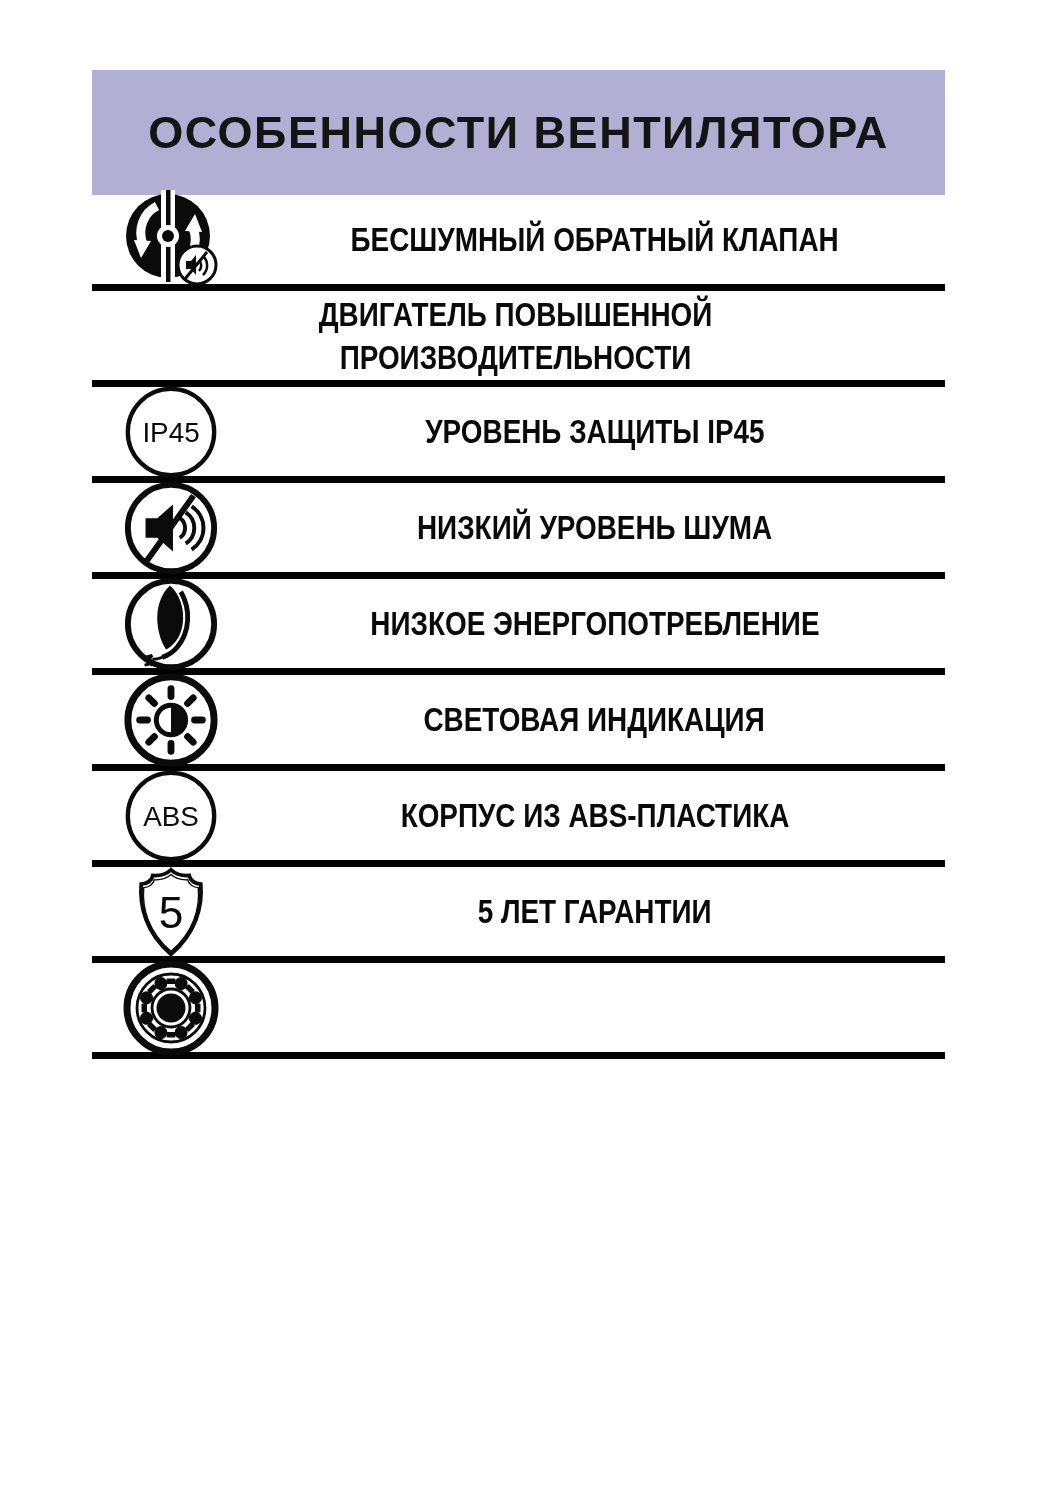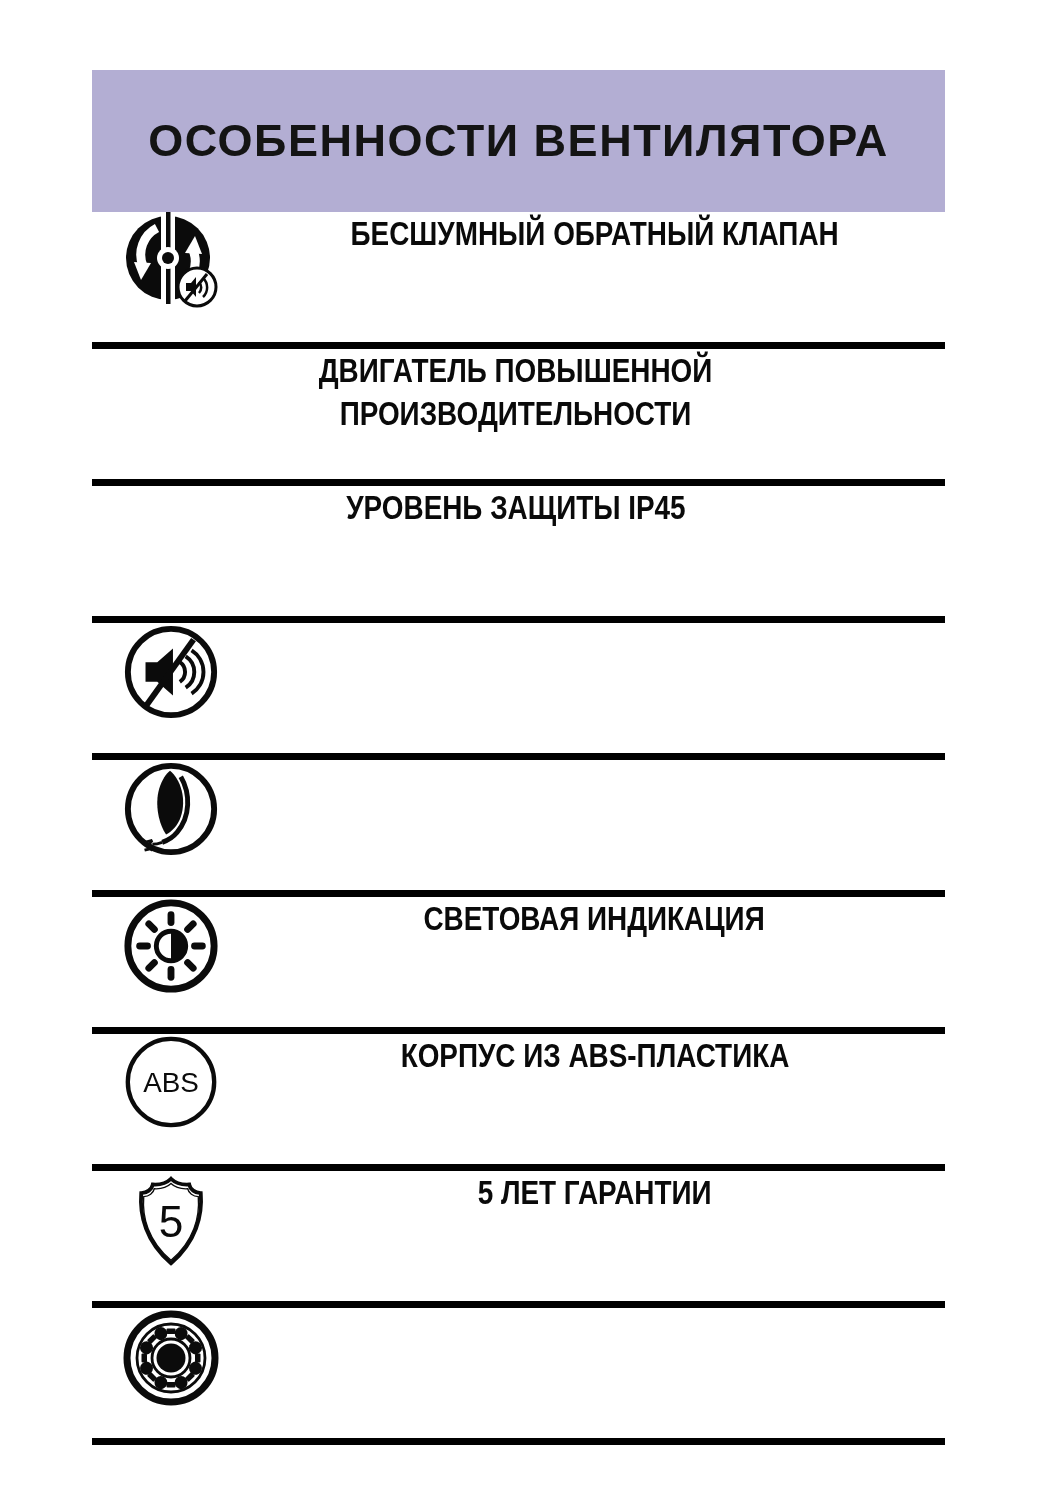--- a/index.html
+++ b/index.html
@@ -5,29 +5,29 @@
   html,body{margin:0;padding:0;background:#ffffff;}
   body{
     width:1039px;height:1500px;position:relative;
     font-family:"Liberation Sans", sans-serif;
     color:#0a0a0a;
   }
   .sheet{
     position:absolute;left:92px;top:70px;width:853px;
   }
   .banner{
-    width:100%;height:142px;background:#b3aed3;
+    width:100%;height:125px;background:#b3aed3;
     display:flex;align-items:center;justify-content:center;
   }
   .banner h1{
     margin:0;font-size:45px;font-weight:700;letter-spacing:1.5px;
     color:#141414;white-space:nowrap;
   }
   .feature-row{
-    display:flex;align-items:flex-start;height:137px;
+    display:flex;align-items:center;height:96px;
     border-bottom:7px solid #000;box-sizing:border-box;
   }
   .icon-cell{
     width:158px;min-width:158px;display:flex;align-items:center;justify-content:center;
   }
   .icon-cell svg{display:block;}
   .label-cell{
     flex:1;display:flex;align-items:center;justify-content:center;
     padding-right:6px;text-align:center;
   }
@@ -73,48 +73,60 @@
     </div>
   </div>
 
   <div class="feature-row">
     <div class="label-cell">
       <span class="feature-label">ДВИГАТЕЛЬ ПОВЫШЕННОЙ ПРОИЗВОДИТЕЛЬНОСТИ</span>
     </div>
   </div>
 
   <div class="feature-row">
+    <div class="icon-cell">
+      <svg width="96" height="96" viewBox="0 0 100 100">
+        <circle cx="50" cy="50" r="45" class="ic" stroke-width="4.5"></circle>
+        <text x="50" y="51" font-size="29" font-weight="400" text-anchor="middle" dominant-baseline="central">IP45</text>
+      </svg>
+    </div>
     <div class="label-cell">
       <span class="feature-label">УРОВЕНЬ ЗАЩИТЫ IP45</span>
     </div>
   </div>
 
   <div class="feature-row">
     <div class="icon-cell">
       <svg width="98" height="98" viewBox="0 0 100 100">
         <circle cx="50" cy="50" r="44" class="ic" stroke-width="6"></circle>
         <polygon points="24,40 36,40 52,26 52,74 36,60 24,60" fill="#0b0b0b"></polygon>
         <path d="M59,40 a12,12 0 0 1 0,20" class="ic" stroke-width="4"></path>
         <path d="M65,34 a19,19 0 0 1 0,32" class="ic" stroke-width="4"></path>
         <path d="M71,28 a26,26 0 0 1 0,44" class="ic" stroke-width="4"></path>
         <line x1="73" y1="17" x2="25" y2="84" stroke="#0b0b0b" stroke-width="6"></line>
       </svg>
     </div>
+    <div class="label-cell">
+      <span class="feature-label">НИЗКИЙ УРОВЕНЬ ШУМА</span>
+    </div>
   </div>
 
   <div class="feature-row">
     <div class="icon-cell">
       <svg width="98" height="98" viewBox="0 0 100 100">
         <circle cx="50" cy="50" r="44" class="ic" stroke-width="6"></circle>
         <path d="M49,11 C60,20 66,40 60,58 C57,67 51,73 45,76 C38,66 33,46 38,29 C41,20 45,14 49,11 Z" fill="#0b0b0b"></path>
         <path d="M60,17 C70,34 70,58 56,74 C52,79 47,82 41,84" class="ic" stroke-width="5"></path>
         <path d="M41,84 C37,85.5 34,86 31,86" class="ic" stroke-width="3"></path>
         <path d="M31,82 l-8,2 M31,90 l-8,2" class="ic" stroke-width="3"></path>
         <path d="M31,82 a6,6 0 0 0 0,10" class="ic" stroke-width="3"></path>
       </svg>
+    </div>
+    <div class="label-cell">
+      <span class="feature-label">НИЗКОЕ ЭНЕРГОПОТРЕБЛЕНИЕ</span>
     </div>
   </div>
 
   <div class="feature-row">
     <div class="icon-cell">
       <svg width="98" height="98" viewBox="0 0 100 100">
         <circle cx="50" cy="50" r="44" class="ic" stroke-width="7"></circle>
         <circle cx="50" cy="50" r="15" class="ic" stroke-width="5"></circle>
         <path d="M50,35 a15,15 0 0 1 0,30 Z" fill="#0b0b0b"></path>
         <g stroke="#0b0b0b" stroke-width="7" stroke-linecap="round">

